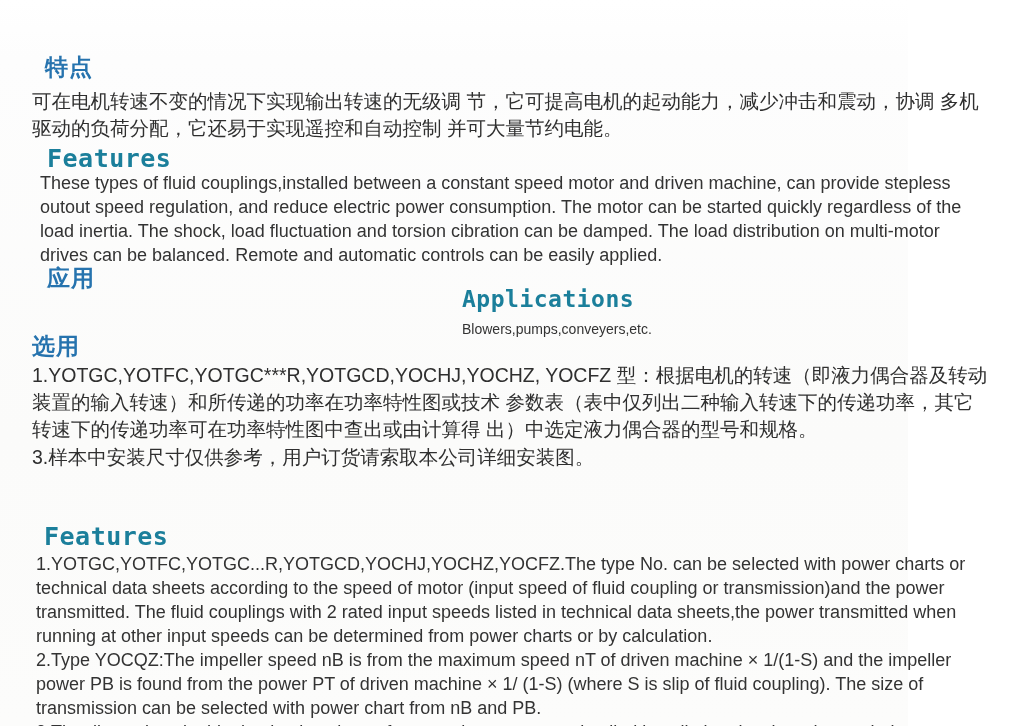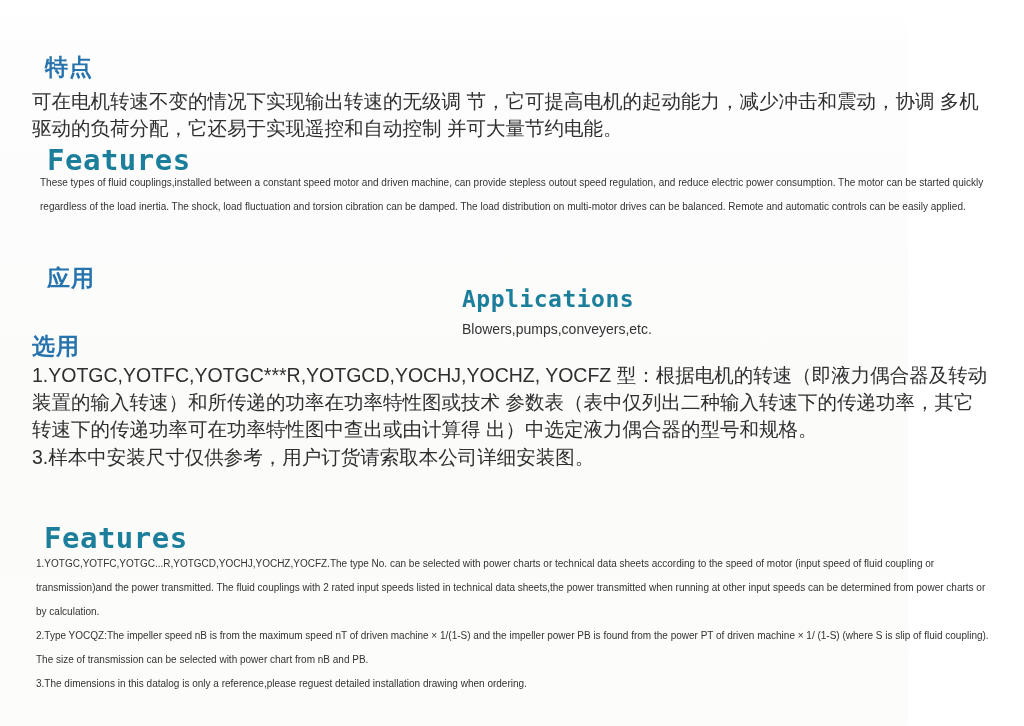--- a/index.html
+++ b/index.html
@@ -22,33 +22,33 @@
     font-size: 23px;
     line-height: 1.1;
     letter-spacing: 1px;
   }
 
   
   .h-en {
     color: #1b7f9b;
     font-family: "DejaVu Sans Mono", monospace;
     font-weight: bold;
-    font-size: 29px;
+    font-size: 25px;
     line-height: 1.0;
     letter-spacing: 0.5px;
   }
 
   .body-cn {
     color: #2f2f2f;
     font-size: 19.5px;
     line-height: 27px;
   }
   .body-en {
     color: #333333;
-    font-size: 10px;
+    font-size: 18px;
     line-height: 24px;
   }
 
   
   .abs { position: absolute; }
 
   #hd-features-cn   { left: 45px;  top: 55px; }
   #p-features-cn    { left: 32px;  top: 88px;  width: 962px; }
   #hd-features-en   { left: 47px;  top: 146px; }
   #p-features-en    { left: 40px;  top: 171px; width: 948px; }

